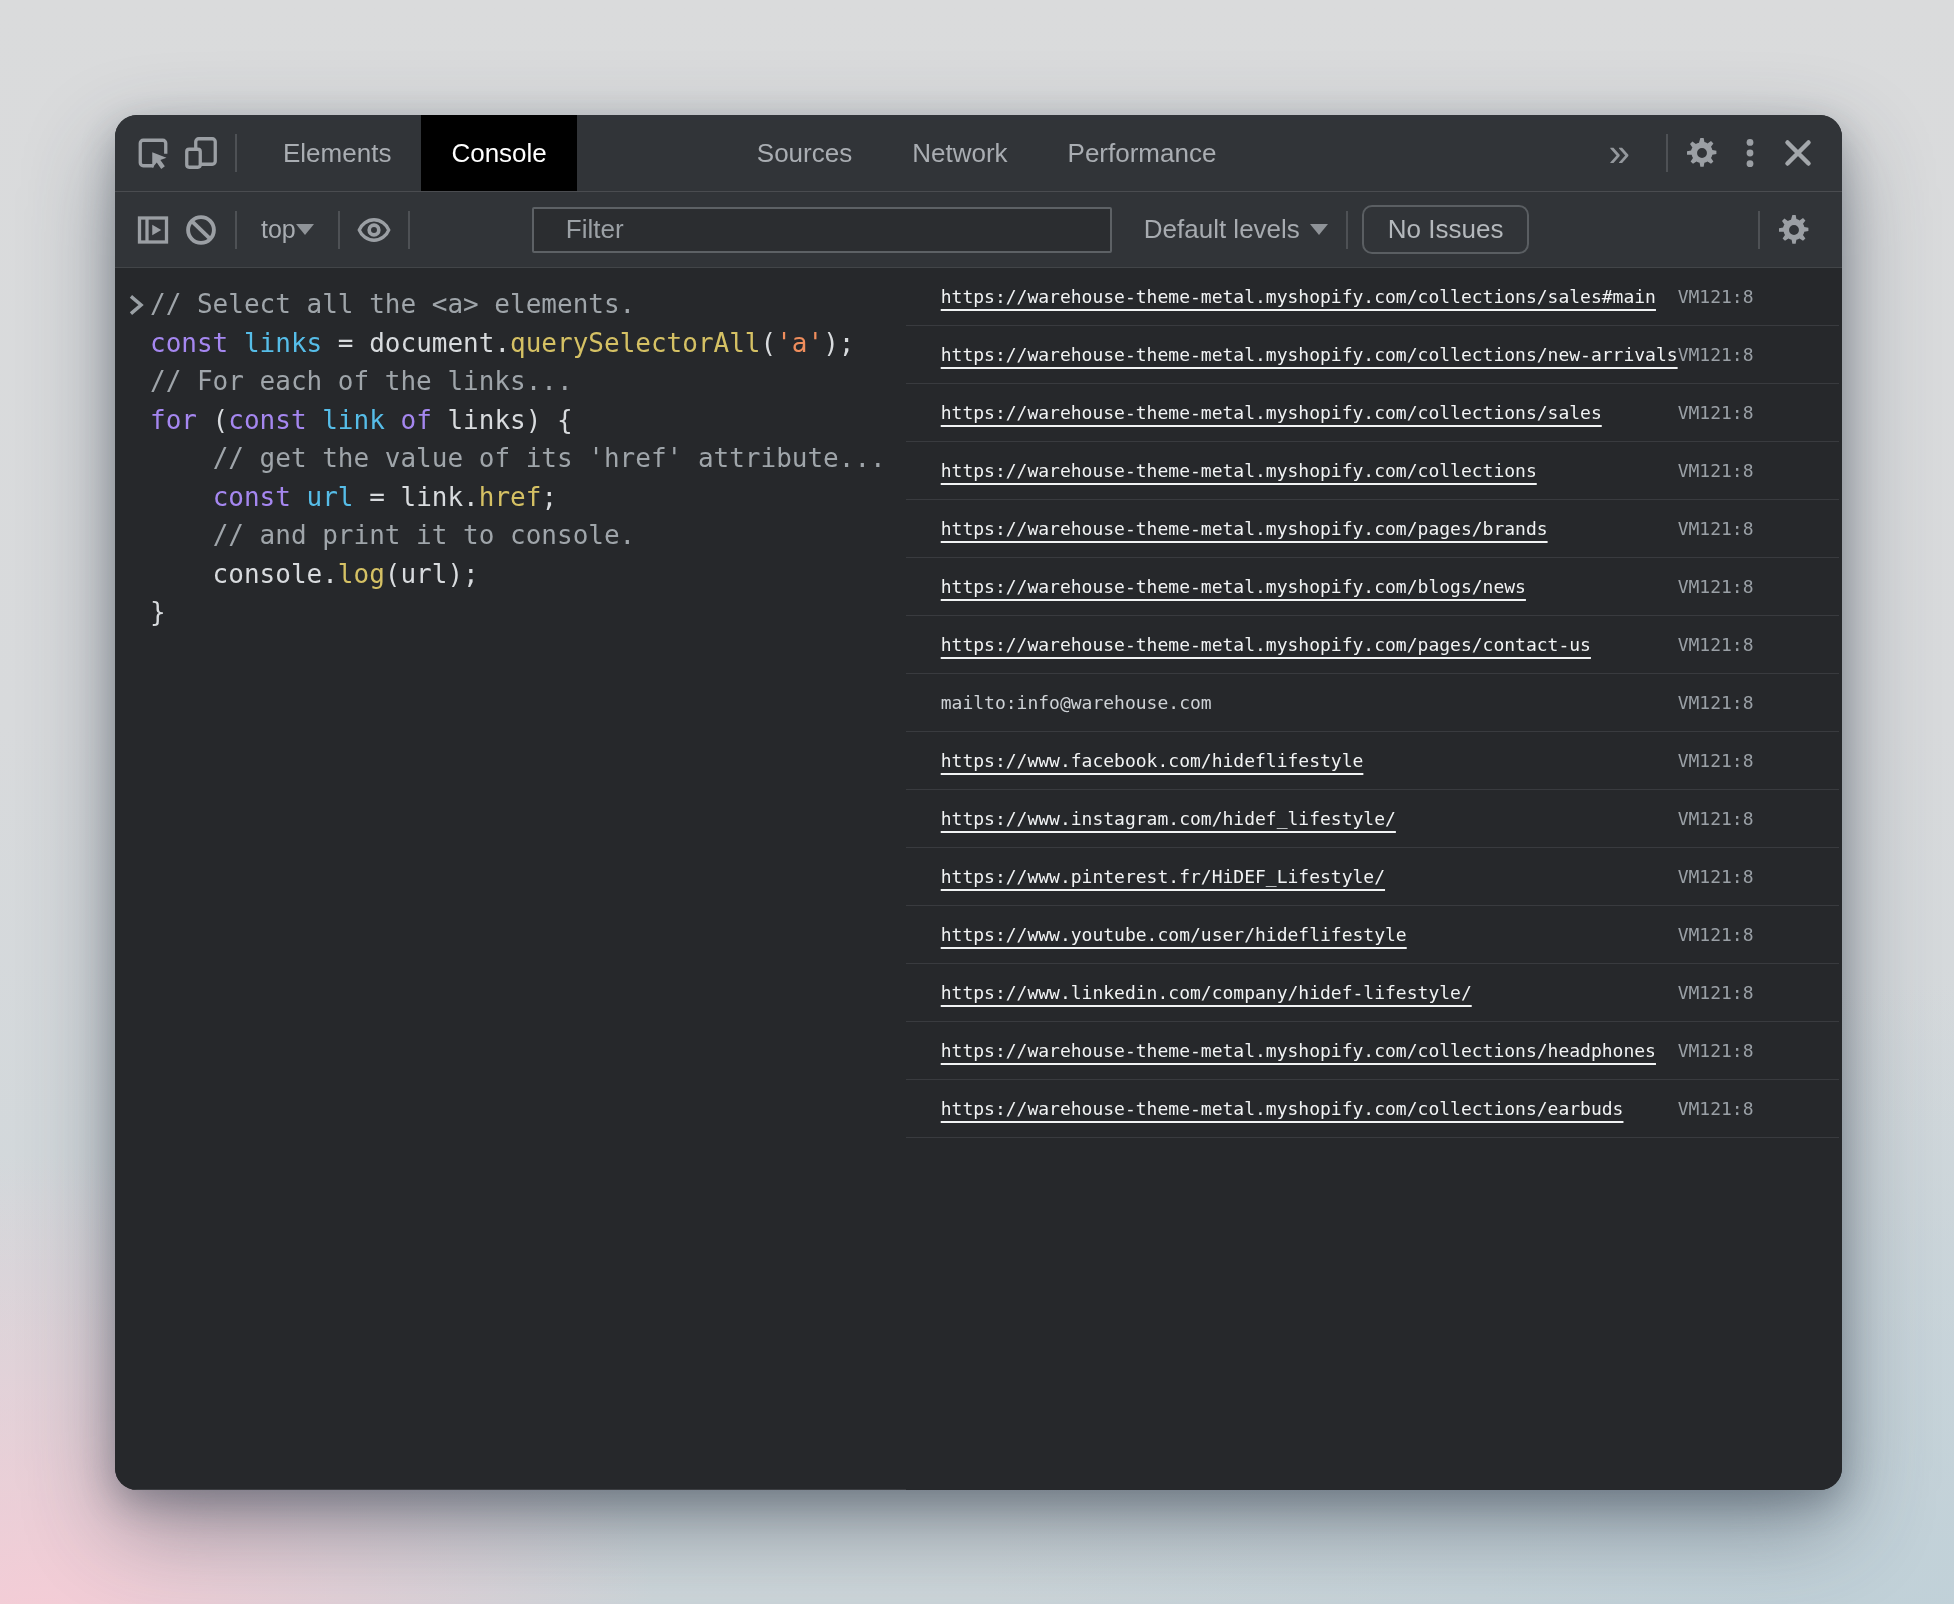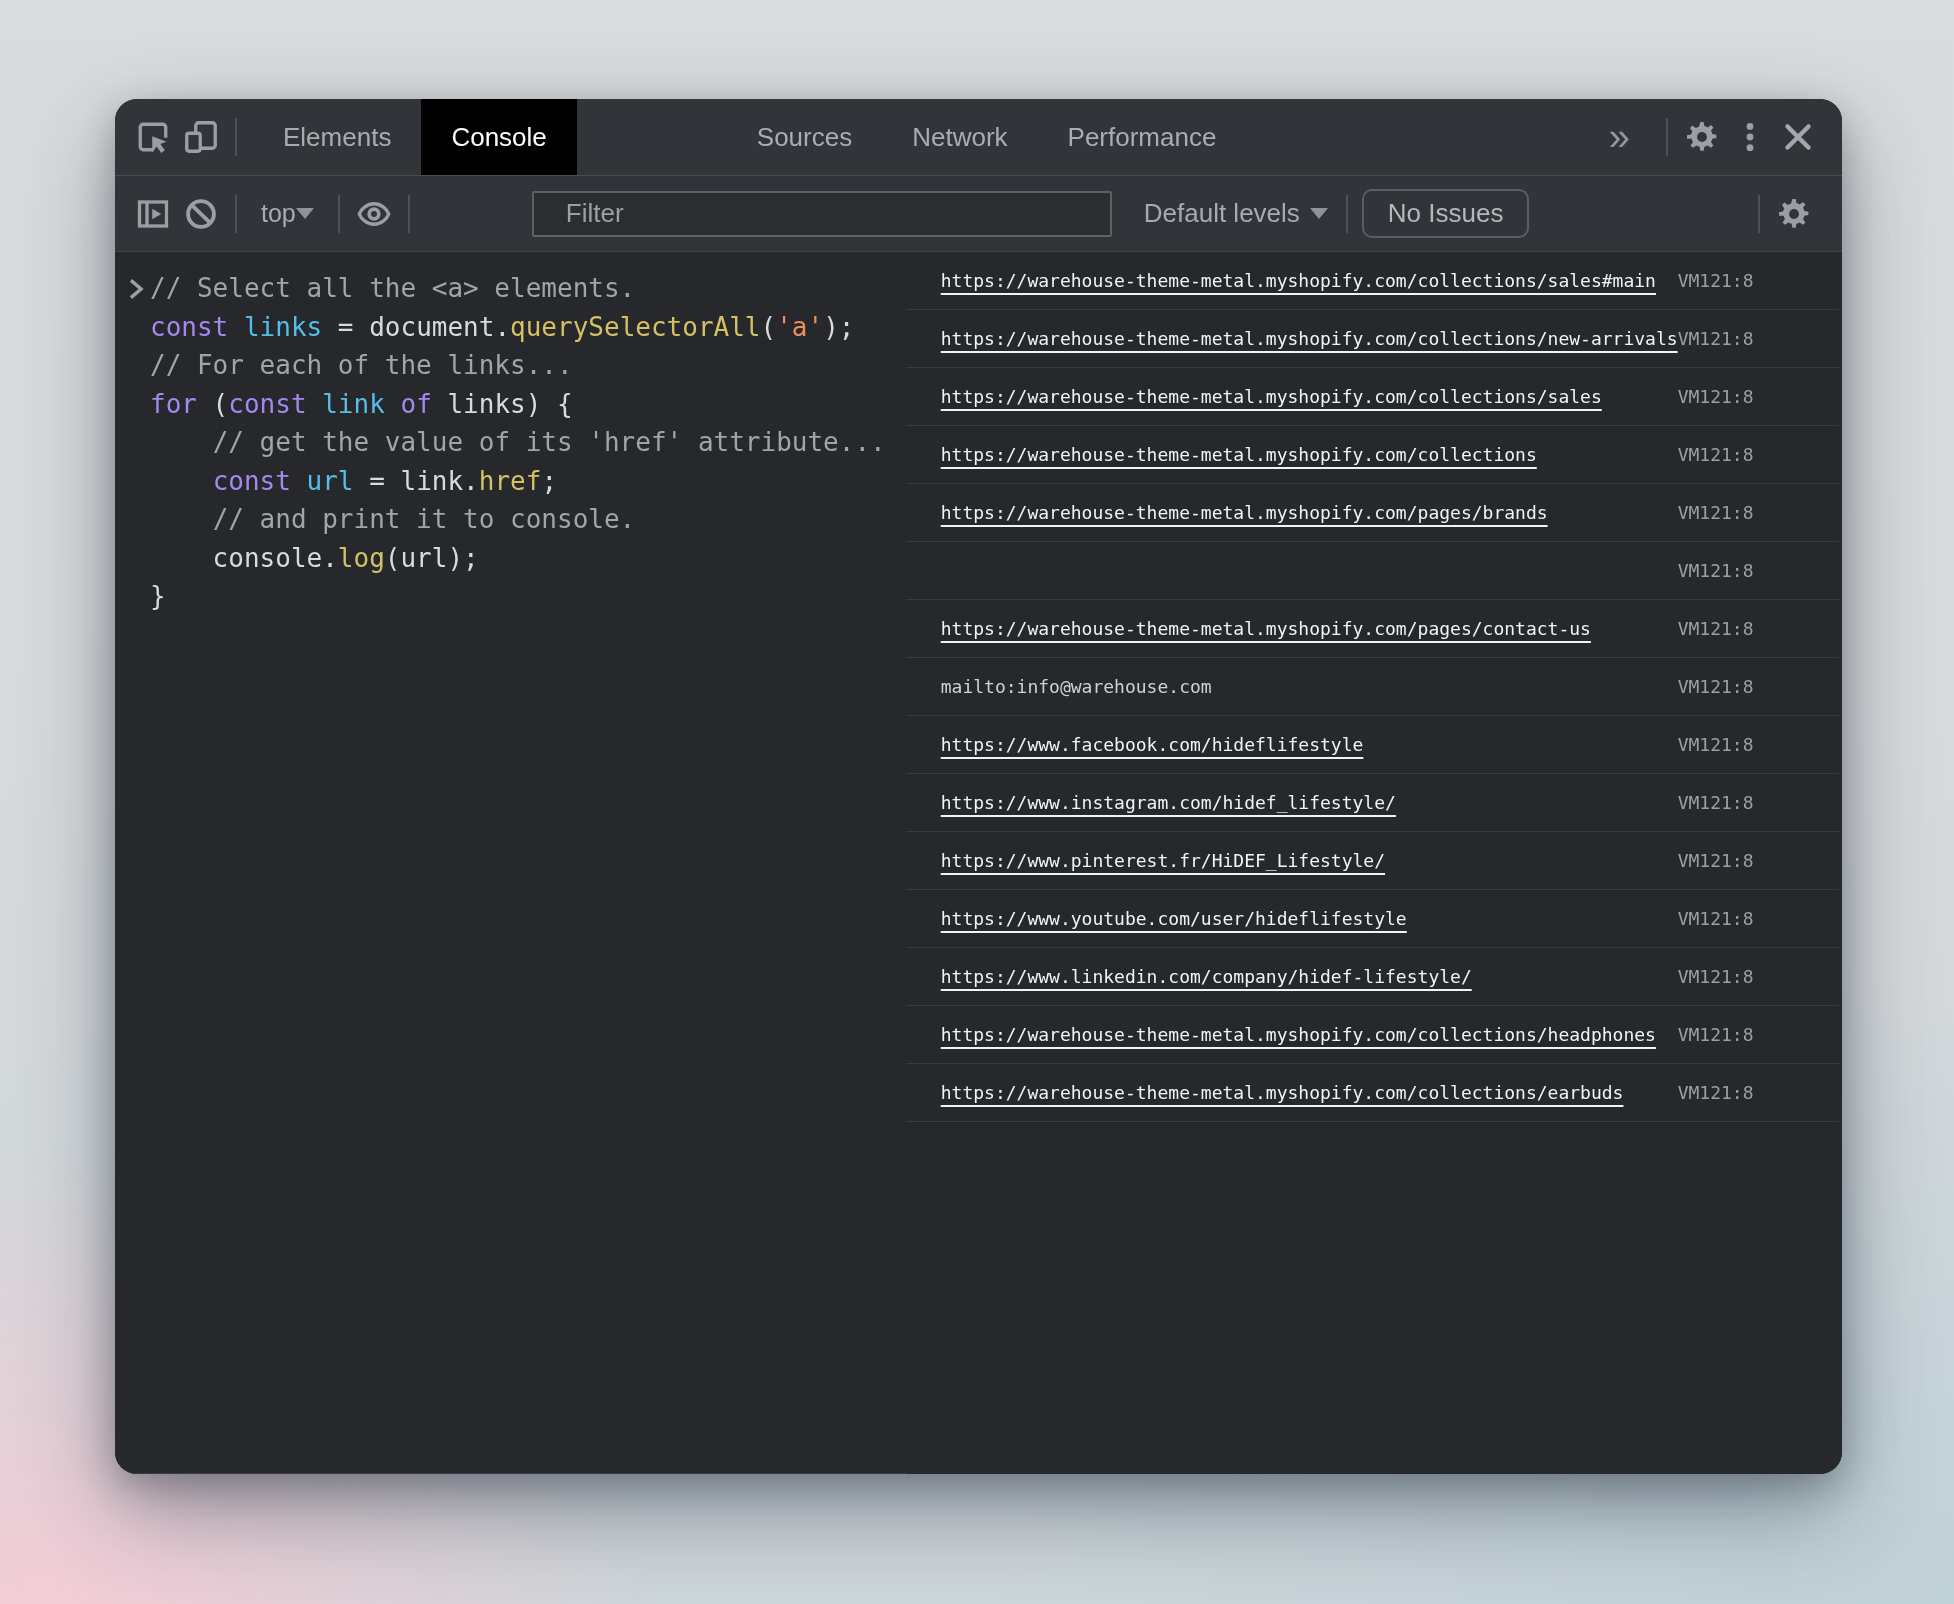--- a/index.html
+++ b/index.html
@@ -11,21 +11,21 @@
   *{box-sizing:border-box;margin:0;padding:0}
   html,body{width:1954px;height:1604px;overflow:hidden}
   body{
     font-family:"Liberation Sans",sans-serif;
     background:
       radial-gradient(1000px 780px at 2% 102%, #f6ccd6 0%, rgba(246,204,214,0) 62%),
       radial-gradient(1400px 1000px at 100% 105%, #bfd0d8 0%, rgba(191,208,216,0) 70%),
       linear-gradient(180deg,#dadbdc 0%,#d8dadc 45%,#cdd6da 100%);
   }
   .devtools{
-    position:absolute;left:115px;top:99px;width:1727px;height:1375px;
+    position:absolute;left:115px;top:115px;width:1727px;height:1375px;
     background:#26282b;border-radius:22px;overflow:hidden;
     box-shadow:0 36px 90px rgba(45,55,70,.45),0 12px 34px rgba(45,55,70,.30);
     display:flex;flex-direction:column;
   }
   
   .tabbar{height:77px;flex:none;background:#313438;border-bottom:1px solid #4a4c50;
     display:flex;align-items:stretch;padding-left:14px}
   .icon-btn{width:48px;display:flex;align-items:center;justify-content:center;flex:none;cursor:pointer}
   .icon-btn svg{display:block}
   .vdiv{width:2px;height:38px;background:#4e5155;align-self:center;margin:0 10px;flex:none}
@@ -218,20 +218,21 @@
         </div>
         <div class="entry">
           <span class="entry-url">https://warehouse-theme-metal.myshopify.com/collections</span>
           <span class="entry-src">VM121:8</span>
         </div>
         <div class="entry">
           <span class="entry-url">https://warehouse-theme-metal.myshopify.com/pages/brands</span>
           <span class="entry-src">VM121:8</span>
         </div>
         <div class="entry">
+          <span class="entry-url">https://warehouse-theme-metal.myshopify.com/blogs/news</span>
           <span class="entry-src">VM121:8</span>
         </div>
         <div class="entry">
           <span class="entry-url">https://warehouse-theme-metal.myshopify.com/pages/contact-us</span>
           <span class="entry-src">VM121:8</span>
         </div>
         <div class="entry">
           <span class="entry-url nolink">mailto:info@warehouse.com</span>
           <span class="entry-src">VM121:8</span>
         </div>

